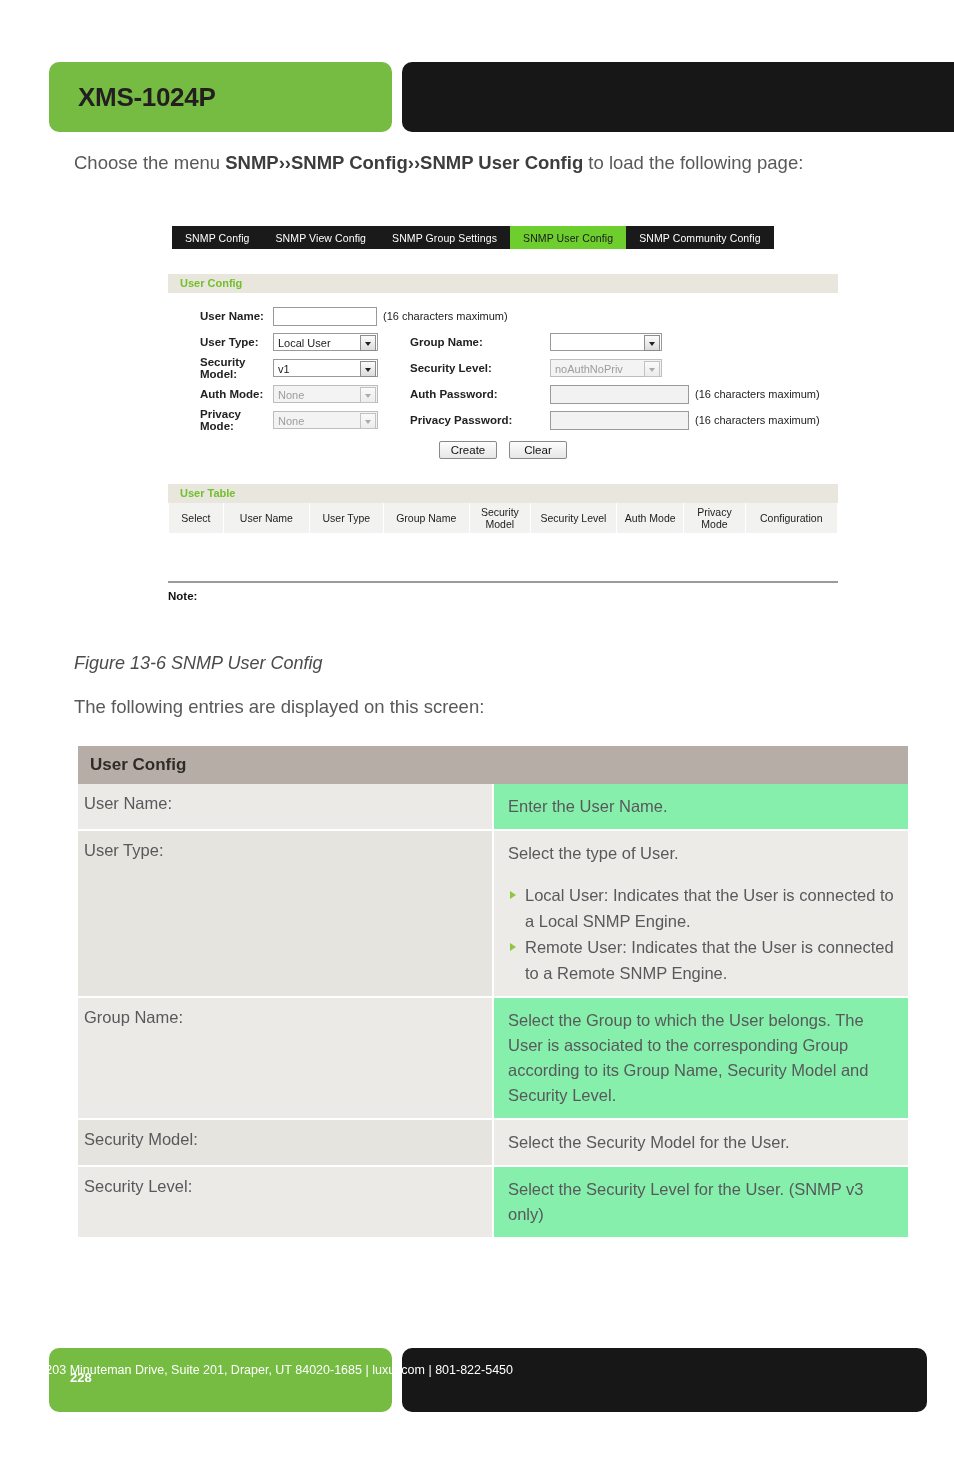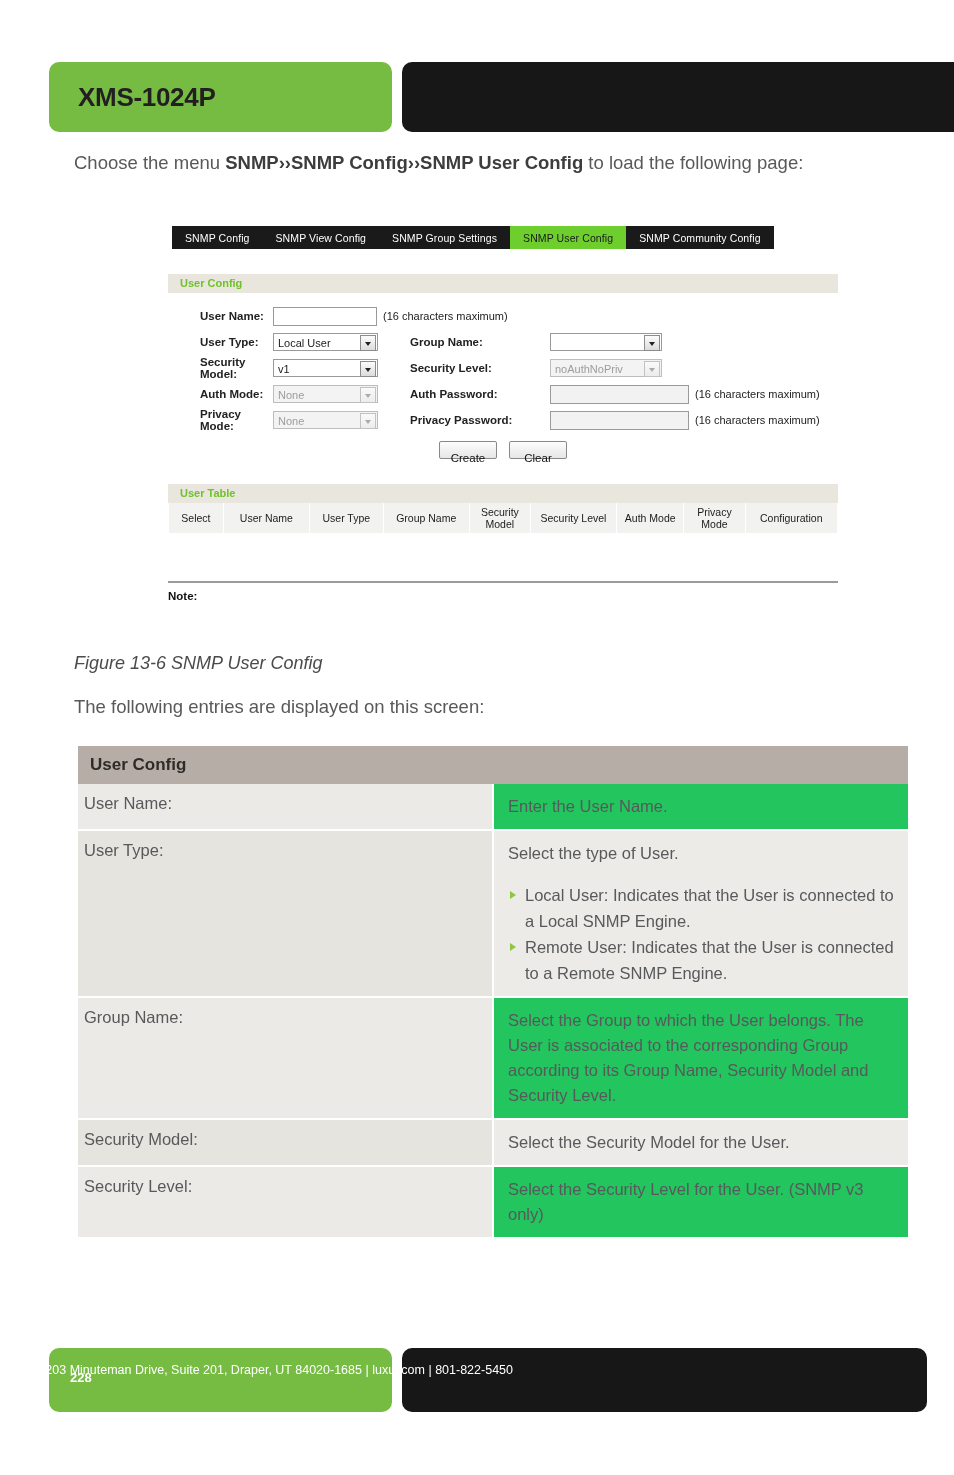--- a/index.html
+++ b/index.html
@@ -194,21 +194,21 @@
   .btn {
     min-width: 58px;
     height: 18px;
     line-height: 16px;
     text-align: center;
     font-size: 11.5px;
     color: #111;
     background: linear-gradient(#fdfdfd, #e6e6e6);
     border: 1px solid #898989;
     border-radius: 2px;
-    padding: 8px 8px;
+    padding: 0 8px;
     box-sizing: border-box;
   }
 
   
   #user-table-panel { top: 258px; }
   #user-table {
     width: 100%;
     border-collapse: collapse;
     table-layout: fixed;
   }
@@ -276,21 +276,21 @@
     background: #eceae6;
     color: #58595b;
     font-size: 16.5px;
     padding: 10px 8px 10px 6px;
     vertical-align: top;
     border-bottom: 2px solid #ffffff;
     border-right: 2px solid #ffffff;
     white-space: nowrap;
   }
   #desc-table td.v {
-    background: #22c55e;
+    background: #86efac;
     color: #58595b;
     font-size: 16.5px;
     padding: 10px 14px 10px 14px;
     vertical-align: top;
     line-height: 25px;
     border-bottom: 2px solid #ffffff;
   }
   #desc-table tr.alt td.k { background: #e6e4df; }
   #desc-table tr.alt td.v { background: #ecebe7; }
   ul.bul {

